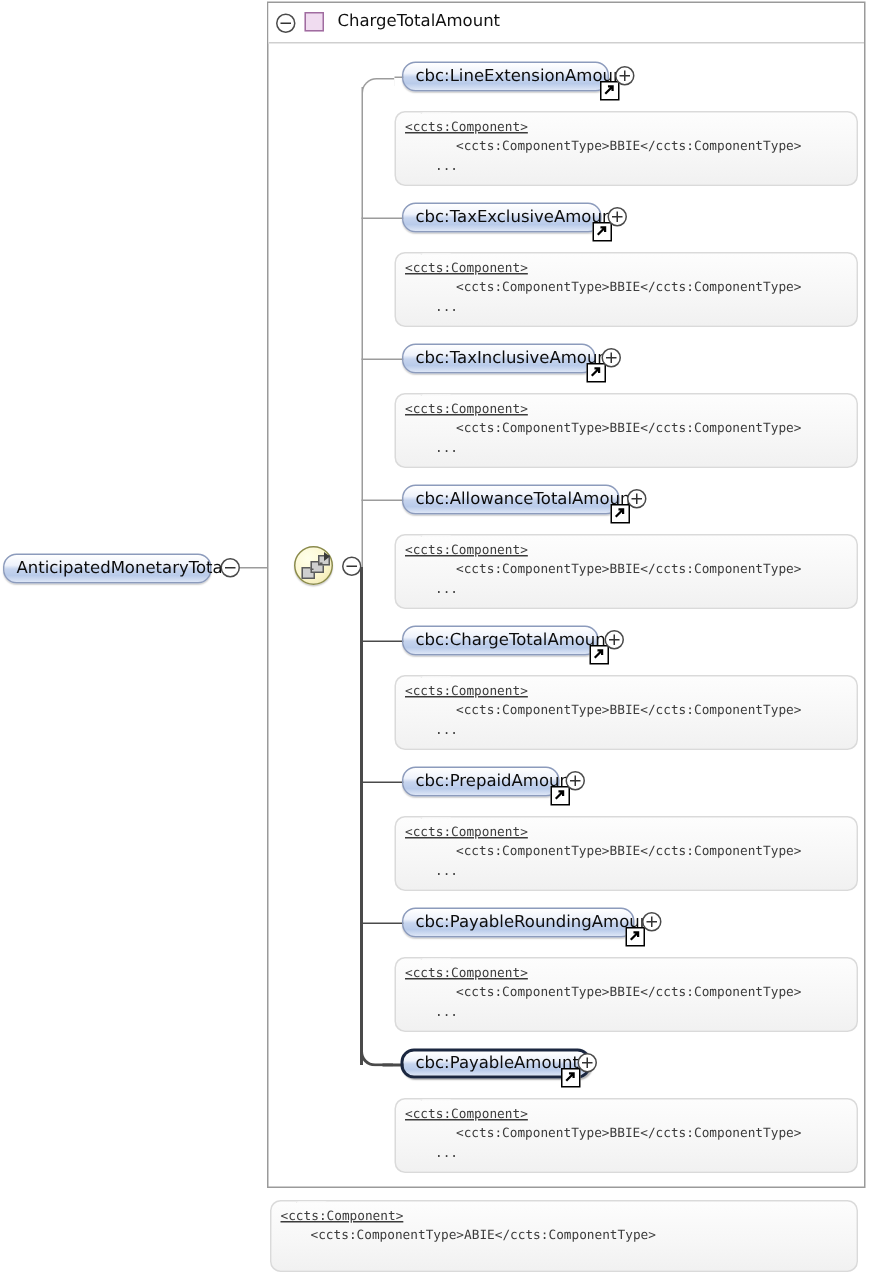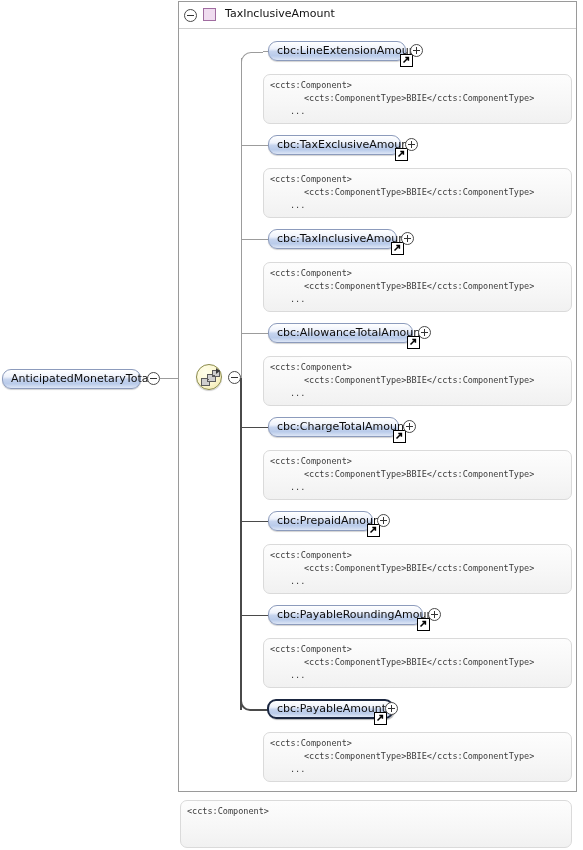--- a/index.html
+++ b/index.html
@@ -111,21 +111,21 @@
     font-family:"DejaVu Sans Mono","Liberation Mono",monospace;
     font-size:8.5px;
     color:#3b3b3b;
     line-height:13px;
     padding:4px 0 0 6px;
     white-space:nowrap;
     overflow:hidden;
   }
   .anno .ind1{padding-left:34px;display:block;}
   .anno .ind2{padding-left:20px;display:block;}
-  .anno .l0{display:block;}
+  .anno .l0{display:block;text-decoration:underline;}
   .anno .notch{
     position:absolute;left:16px;top:-6px;width:22px;height:7px;
     background:linear-gradient(to bottom,#fdfdfd,#fbfbfb);
     clip-path:polygon(0% 100%,50% 0%,100% 100%);
   }
   .anno .notch:after{
     content:"";position:absolute;left:0;top:0;width:22px;height:7px;
     border-left:1px solid #dadada;border-right:1px solid #dadada;
     clip-path:polygon(0% 100%,50% 0%,100% 100%);
   }
@@ -150,21 +150,21 @@
   <div class="elem" id="root-elem" style="left:2px;top:369px;width:139px;">
     <span>AnticipatedMonetaryTotal</span>
   </div>
   <div class="minus-circle" style="left:147px;top:372px;"></div>
   <div class="conn" style="left:160px;top:378px;width:36px;height:1px;"></div>
 
   <div id="type-panel">
     <div id="type-header">
       <div class="minus-circle" style="left:5px;top:7px;"></div>
       <div class="type-swatch"></div>
-      <div class="lbl">TaxInclusiveAmount</div>
+      <div class="lbl">ChargeTotalAmount</div>
     </div>
   </div>
 
   <div id="seq-icon">
     <div class="sq s1"></div>
     <div class="sq s2"></div>
     <div class="sq s3"></div>
     <div class="ln l1"></div>
     <div class="ln l2"></div>
     <div class="arrow"></div>
@@ -311,15 +311,16 @@
   <div class="anno" style="left:263px;top:732px;width:309px;height:50px;">
     <div class="notch"></div>
     <span class="l0">&lt;ccts:Component&gt;</span>
     <span class="ind1">&lt;ccts:ComponentType&gt;BBIE&lt;/ccts:ComponentType&gt;</span>
     <span class="ind2">...</span>
   </div>
 
   <div class="anno" style="left:180px;top:800px;width:392px;height:48px;">
     <div class="notch"></div>
     <span class="l0">&lt;ccts:Component&gt;</span>
+    <span class="ind2">&lt;ccts:ComponentType&gt;ABIE&lt;/ccts:ComponentType&gt;</span>
   </div>
 
 </div>
 
 </body></html>

